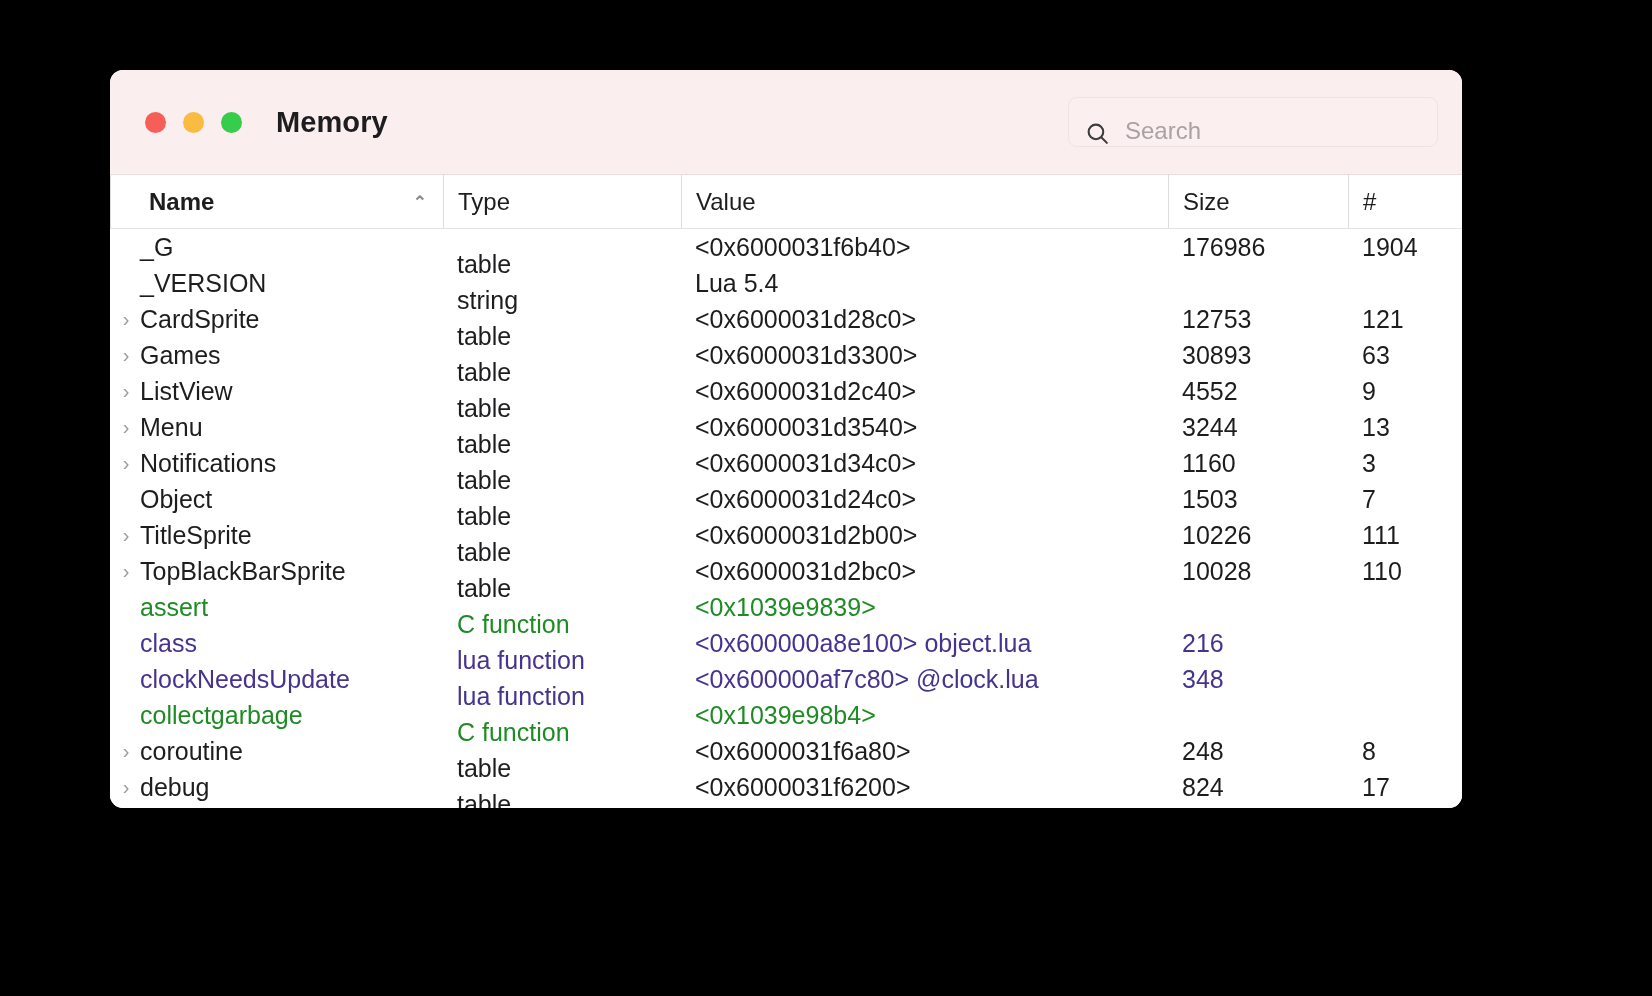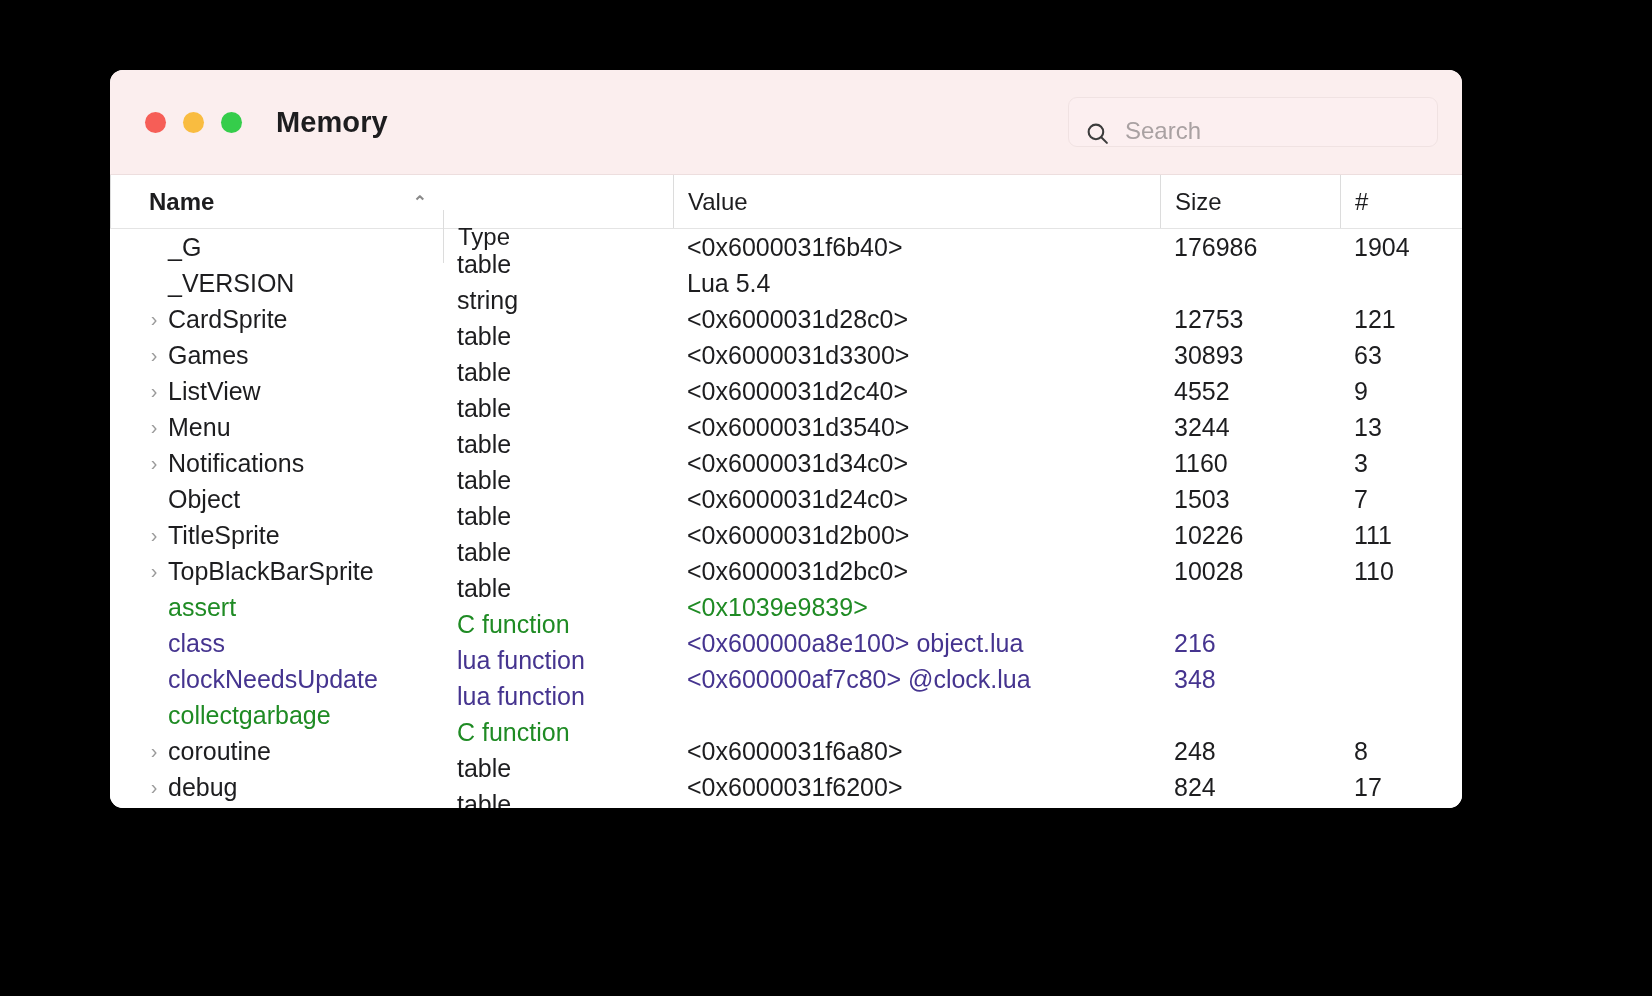--- a/index.html
+++ b/index.html
@@ -93,21 +93,21 @@
   #table {
     flex: 1 1 auto;
     display: flex;
     flex-direction: column;
     overflow: hidden;
     background: #fff;
   }
 
   .row {
     display: flex;
-    align-items: flex-start;
+    align-items: flex-end;
     flex: 0 0 auto;
   }
 
   #header-row {
     height: 53px;
     border-bottom: 1px solid #e4e4e4;
     background: #ffffff;
   }
   #header-row .cell {
     font-size: 24px;
@@ -118,21 +118,21 @@
     box-sizing: border-box;
     border-left: 1px solid #dcdcdc;
     padding-left: 14px;
     position: relative;
   }
   #header-row .cell.name { font-weight: bold; padding-left: 38px; }
   #header-row .cell:first-child { }
 
   .cell.name  { width: 333px; flex: 0 0 333px; }
   .cell.type  { width: 230px; flex: 0 0 230px; margin-top: 35px; }
-  .cell.value { width: 487px; flex: 0 0 487px; }
+  .cell.value { width: 487px; flex: 0 0 487px; margin-left: 8px; }
   .cell.size  { width: 180px; flex: 0 0 180px; }
   .cell.num   { width: 112px; flex: 0 0 112px; }
 
   #sort-indicator {
     position: absolute;
     right: 16px;
     top: 50%;
     transform: translateY(-50%);
     color: #8a8a8a;
     font-size: 17px;
@@ -151,21 +151,21 @@
     color: #1d1d1f;
   }
   .data-row .cell {
     height: 36px;
     display: flex;
     align-items: center;
     box-sizing: border-box;
     white-space: nowrap;
     overflow: hidden;
   }
-  .data-row .cell.name  { padding-left: 32px; }
+  .data-row .cell.name  { padding-left: 4px; }
   .data-row .cell.type  { padding-left: 14px; }
   .data-row .cell.value { padding-left: 14px; }
   .data-row .cell.size  { padding-left: 14px; }
   .data-row .cell.num   { padding-left: 14px; }
 
   .disclosure {
     width: 24px;
     flex: 0 0 24px;
     display: inline-flex;
     align-items: center;
@@ -357,20 +357,21 @@
           <div class="cell value">&lt;0x600000af7c80&gt; @clock.lua</div>
           <div class="cell size">348</div>
           <div class="cell num"></div>
         </div>
         <div class="data-row t-cfunc">
           <div class="cell name">
             <span class="disclosure empty">›</span>
             <span class="name-label">collectgarbage</span>
           </div>
           <div class="cell type">C function</div>
+          <div class="cell value">&lt;0x1039e98b4&gt;</div>
           <div class="cell size"></div>
           <div class="cell num"></div>
         </div>
         <div class="data-row t-table">
           <div class="cell name">
             <span class="disclosure">›</span>
             <span class="name-label">coroutine</span>
           </div>
           <div class="cell type">table</div>
           <div class="cell value">&lt;0x6000031f6a80&gt;</div>

